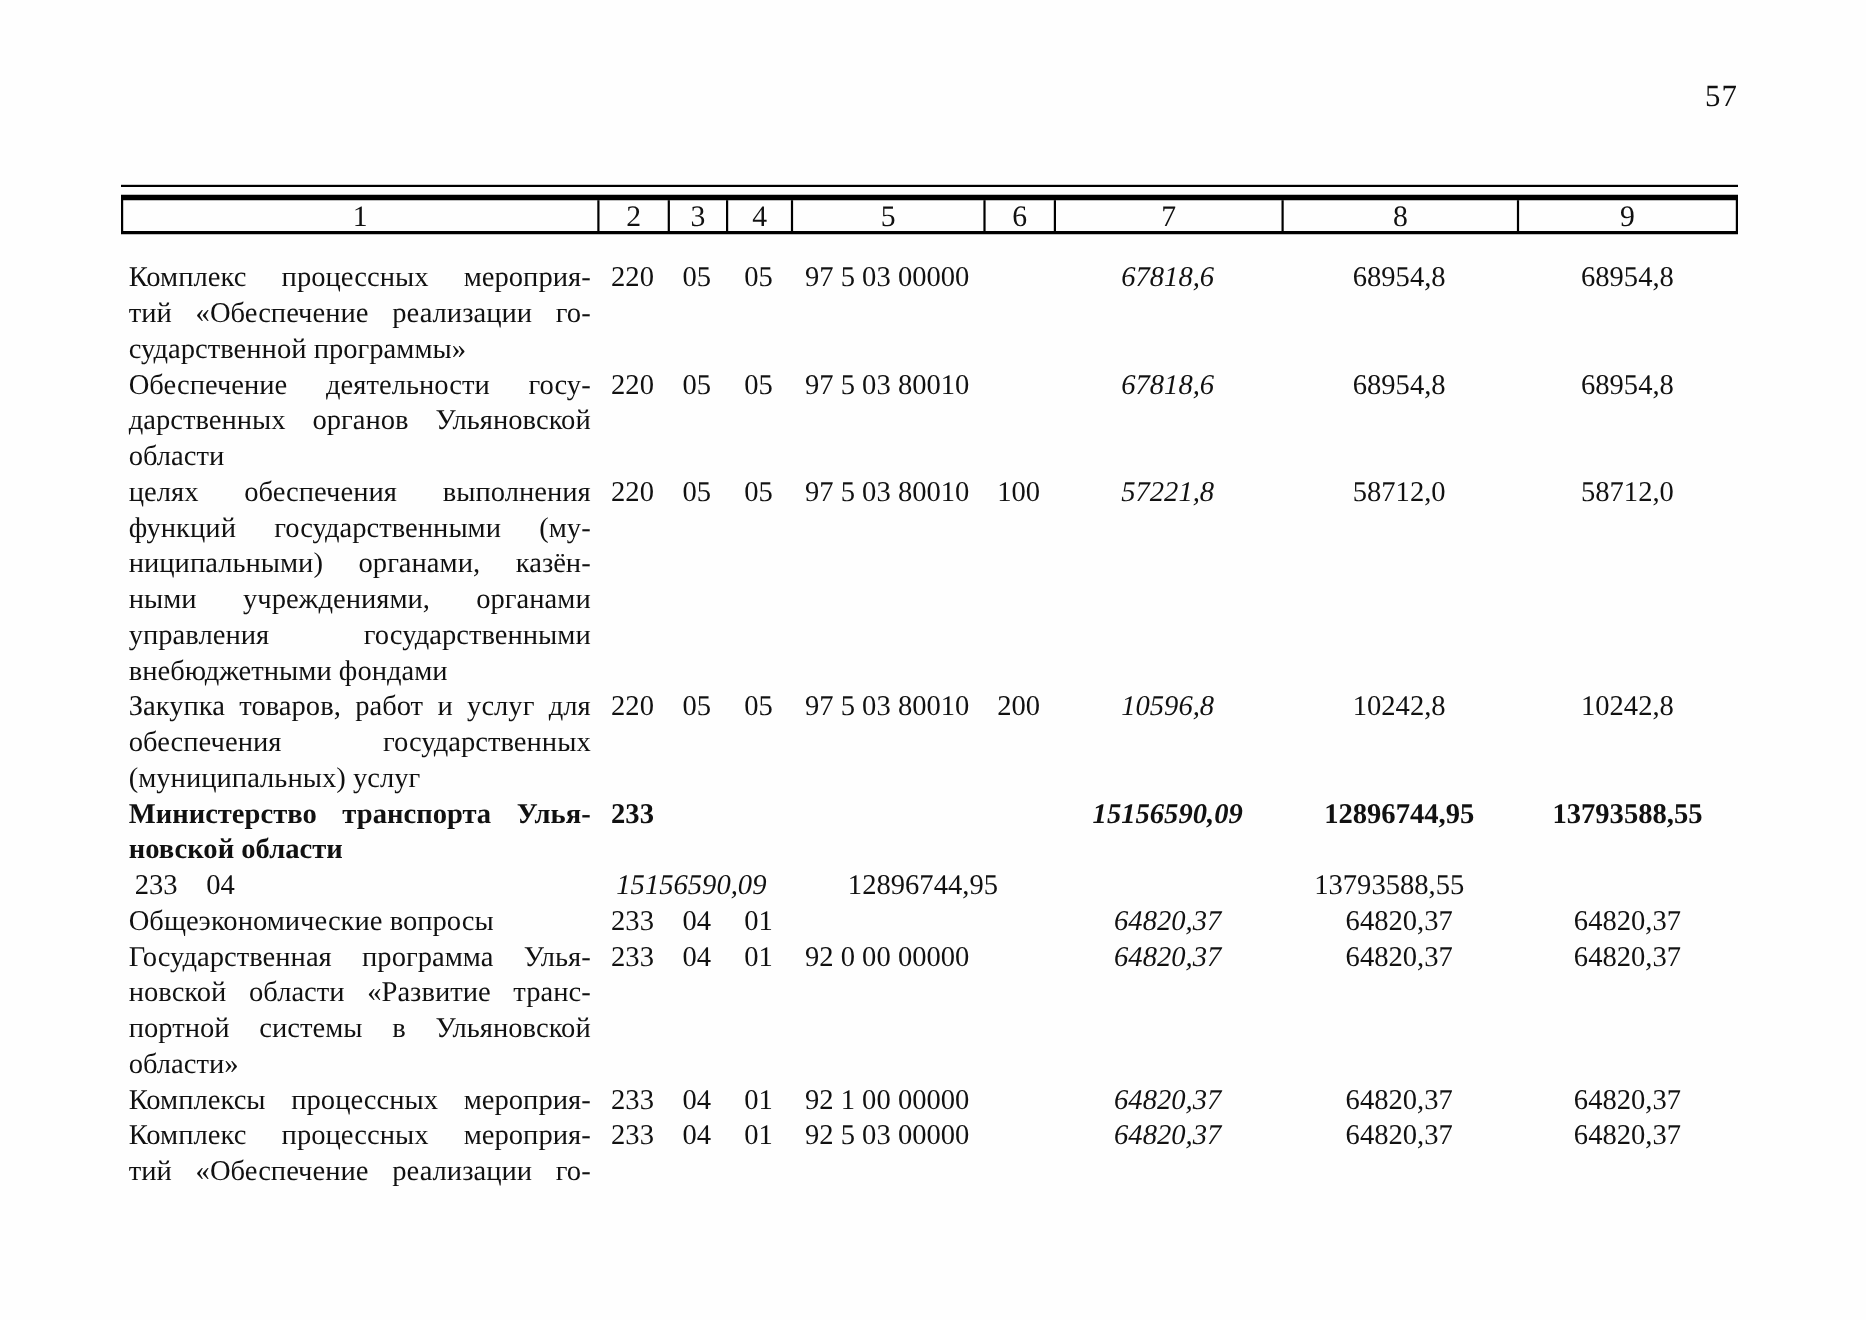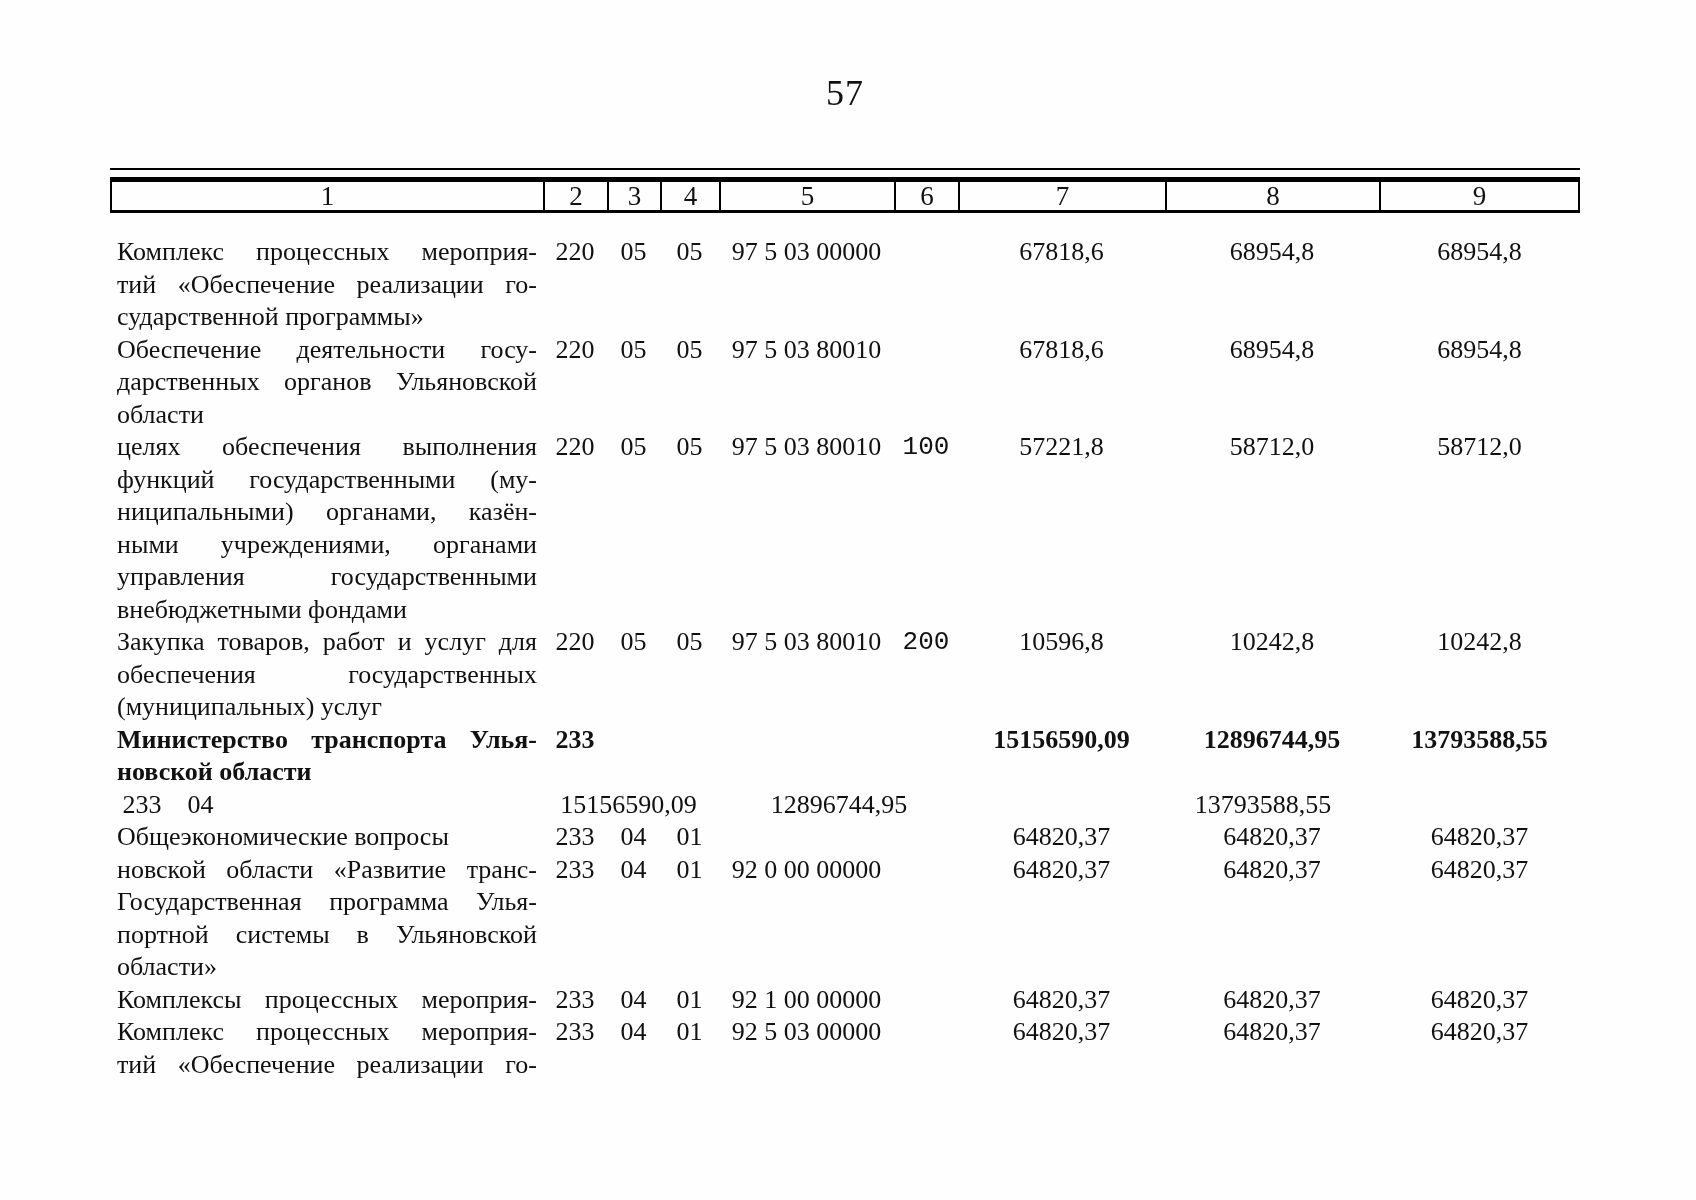--- a/index.html
+++ b/index.html
@@ -11,22 +11,22 @@
     width:1696px;height:1200px;
     background:var(--paper);
     color:var(--ink);
     font-family:"Liberation Serif","DejaVu Serif",serif;
     position:relative;
     overflow:hidden;
   }
   .page-number{
     position:absolute;
     left:110px;top:72px;width:1470px;
-    text-align:center;
-    font-size:36px;
+    text-align:right;
+    font-size:28px;
     letter-spacing:1px;
   }
   .tbl{
     position:absolute;
     left:110px;top:168px;width:1470px;
   }
   .topline{
     height:2px;background:#000;
     margin-bottom:7px;
   }
@@ -78,22 +78,22 @@
   }
   .cname .line{display:block;}
   .cname .line.jl{
     text-align:justify;
     text-align-last:justify;
   }
   .c.ccol2{flex:0 0 64px;}
   .c.ccol3{flex:0 0 53px;}
   .c.ccol4{flex:0 0 59px;}
   .c.ccol5{flex:0 0 175px;white-space:nowrap;text-align:center;}
-  .c.ccol6{flex:0 0 64px;font-family:Liberation Mono, monospace;}
-  .c.ccol7{flex:0 0 207px;white-space:nowrap;}
+  .c.ccol6{flex:0 0 64px;}
+  .c.ccol7{flex:0 0 207px;white-space:nowrap;font-style:italic;}
   .c.ccol8{flex:0 0 214px;white-space:nowrap;}
   .c.ccol9{flex:1;white-space:nowrap;}
 </style>
 </head>
 <body>
 
 <div class="page-number">57</div>
 
 <div class="tbl">
   <div class="topline"></div>
@@ -204,22 +204,22 @@
         <div class="c ccol3">04</div>
         <div class="c ccol4">01</div>
         <div class="c ccol5"></div>
         <div class="c ccol6"></div>
         <div class="c ccol7">64820,37</div>
         <div class="c ccol8">64820,37</div>
         <div class="c ccol9">64820,37</div>
       </div>
       <div class="trow">
         <div class="c cname">
+          <div class="line jl">Государственная программа Улья-</div>
           <div class="line jl">новской области «Развитие транс-</div>
-          <div class="line jl">Государственная программа Улья-</div>
           <div class="line jl">портной системы в Ульяновской</div>
           <div class="line">области»</div>
         </div>
         <div class="c ccol2">233</div>
         <div class="c ccol3">04</div>
         <div class="c ccol4">01</div>
         <div class="c ccol5">92 0 00 00000</div>
         <div class="c ccol6"></div>
         <div class="c ccol7">64820,37</div>
         <div class="c ccol8">64820,37</div>

